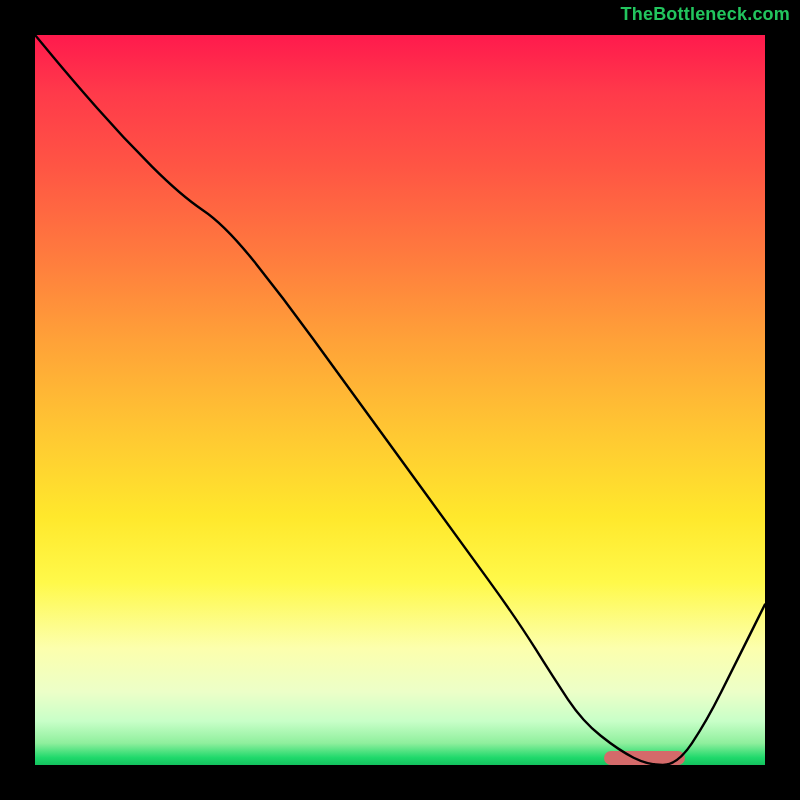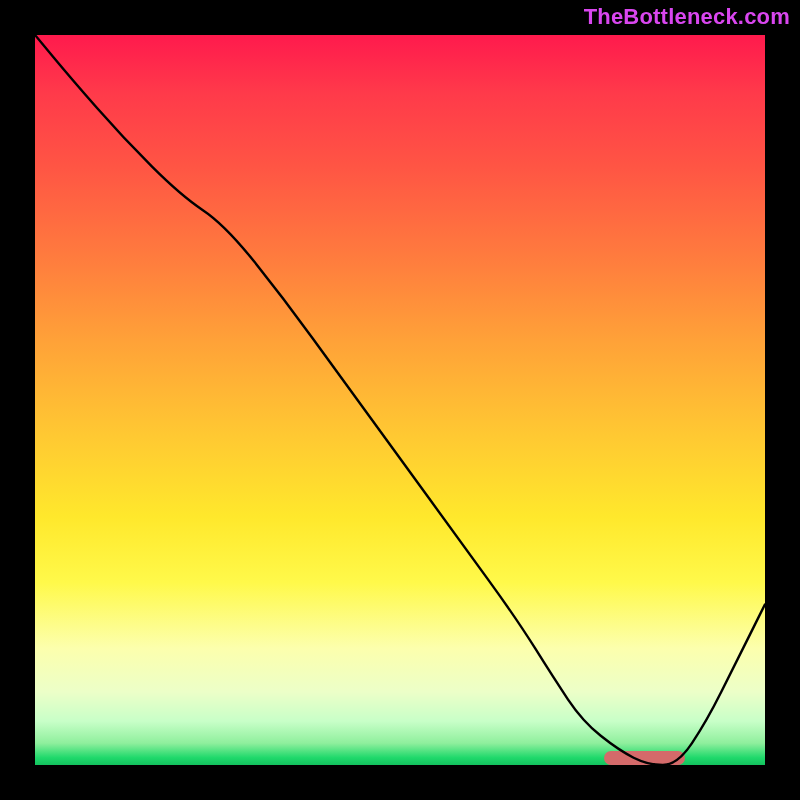--- a/index.html
+++ b/index.html
@@ -43,23 +43,23 @@
     position: absolute;
     left: 0; top: 0;
     width: 730px; height: 730px;
     pointer-events: none;
   }
   .watermark {
     position: absolute;
     top: 4px;
     right: 10px;
     font-family: Arial, Helvetica, sans-serif;
-    font-size: 22px;
+    font-size: 18px;
     font-weight: 600;
-    color: #d946ef;
+    color: #22c55e;
     letter-spacing: 0.2px;
   }
 </style>
 </head>
 <body>
 
 <div class="frame">
   <div class="plot-area">
 
     <div class="marker" id="optimal-marker" style="left: 569.4px; width: 80.3px; bottom: 0px;"></div>

